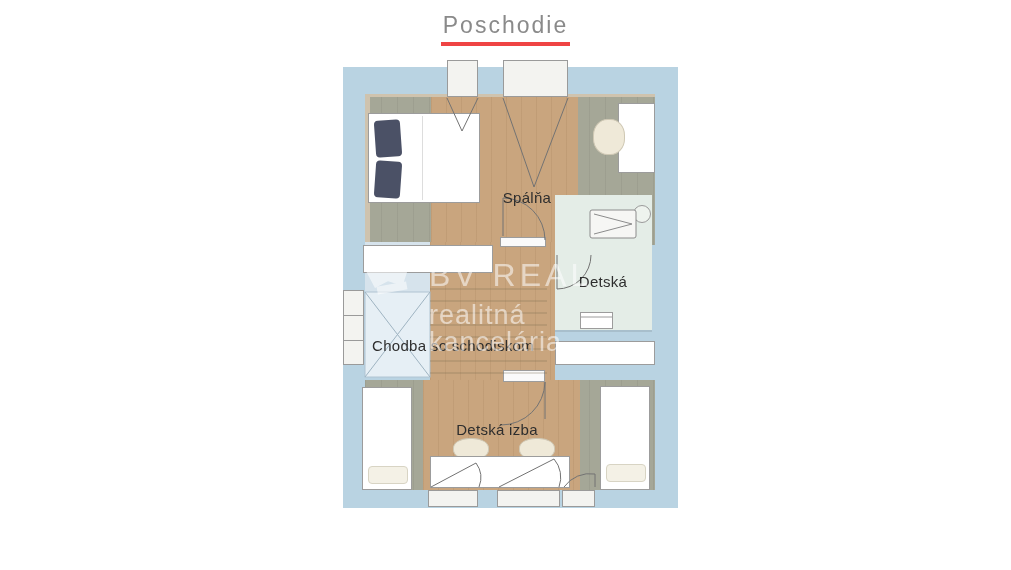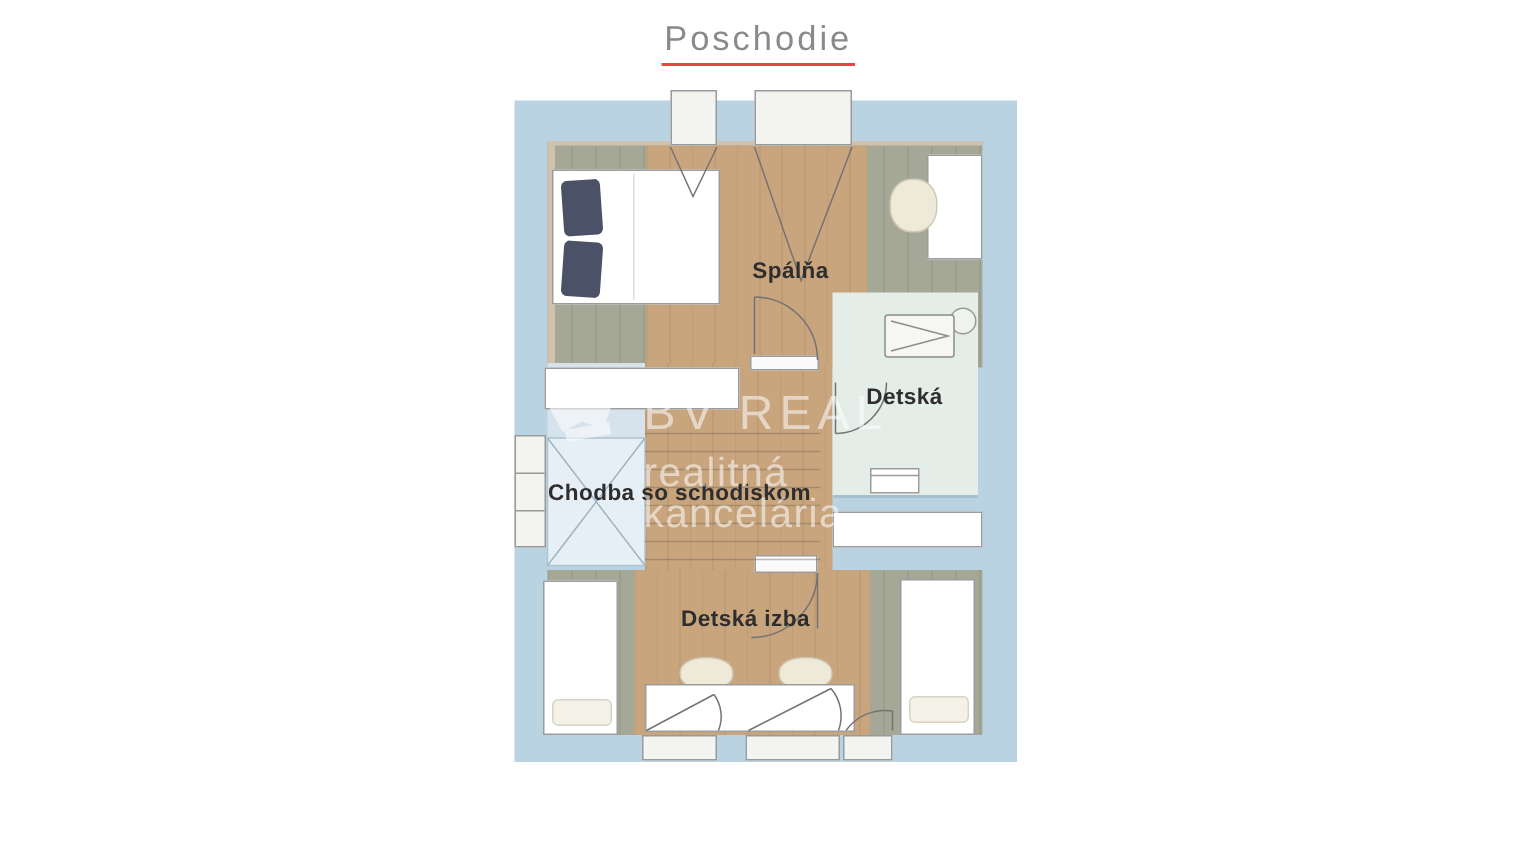--- a/index.html
+++ b/index.html
@@ -4,21 +4,21 @@
 <style>
   html,body{margin:0;padding:0;background:#ffffff;}
   .page{
     position:relative;width:1011px;height:570px;background:#ffffff;
     font-family:"Liberation Sans",sans-serif;overflow:hidden;
   }
   
   .title-wrap{position:absolute;top:12px;left:0;width:100%;text-align:center;}
   .title-text{
     display:inline-block;color:var(--title-text);font-size:23px;letter-spacing:2px;
-    border-bottom:2px solid #ef4444;padding:0 2px 3px 2px;font-weight:400;
+    border-bottom:4px solid #ef4444;padding:0 2px 3px 2px;font-weight:400;
   }
   
   .plan{
     position:absolute;left:343px;top:67px;width:335px;height:441px;
     background:var(--plan-background);
   }
   .abs{position:absolute;}
   
   .floor-bedroom{
     left:22px;top:27px;width:290px;height:148px;
@@ -52,21 +52,21 @@
   .pillow-light{background:#f4f1e6;border:1px solid #d8d4c4;border-radius:4px;}
   .chair{background:#efe9d8;border:1px solid #cfc8b4;border-radius:45%;}
   .sink{border-radius:50%;background:#eef3ee;border:1px solid #9a9a9a;box-sizing:border-box;}
   .bed-fold{position:absolute;left:53px;top:2px;width:0;height:84px;border-left:1px solid #dddddd;}
   .win-pane{position:absolute;left:0;width:100%;height:0;border-top:1px solid #9a9a9a;}
   
   svg.lines{position:absolute;left:0;top:0;width:335px;height:441px;pointer-events:none;}
   
   .room-label{
     position:absolute;transform:translate(-50%,-50%);white-space:nowrap;
-    color:var(--label-text);font-weight:700;font-size:15px;letter-spacing:.3px;
+    color:var(--label-text);font-weight:400;font-size:15px;letter-spacing:.3px;margin-top:16px;
   }
   
   .watermark{position:absolute;left:20px;top:183px;width:300px;color:var(--watermark-white);
     opacity:.55;pointer-events:none;}
   .wm-row{display:flex;align-items:center;gap:8px;}
   .wm-brand{font-size:32px;font-weight:400;letter-spacing:4px;line-height:1;}
   .wm-sub{font-size:27px;font-weight:400;letter-spacing:1px;margin:2px 0 0 66px;line-height:1;}
 </style>
 </head>
 <body>

